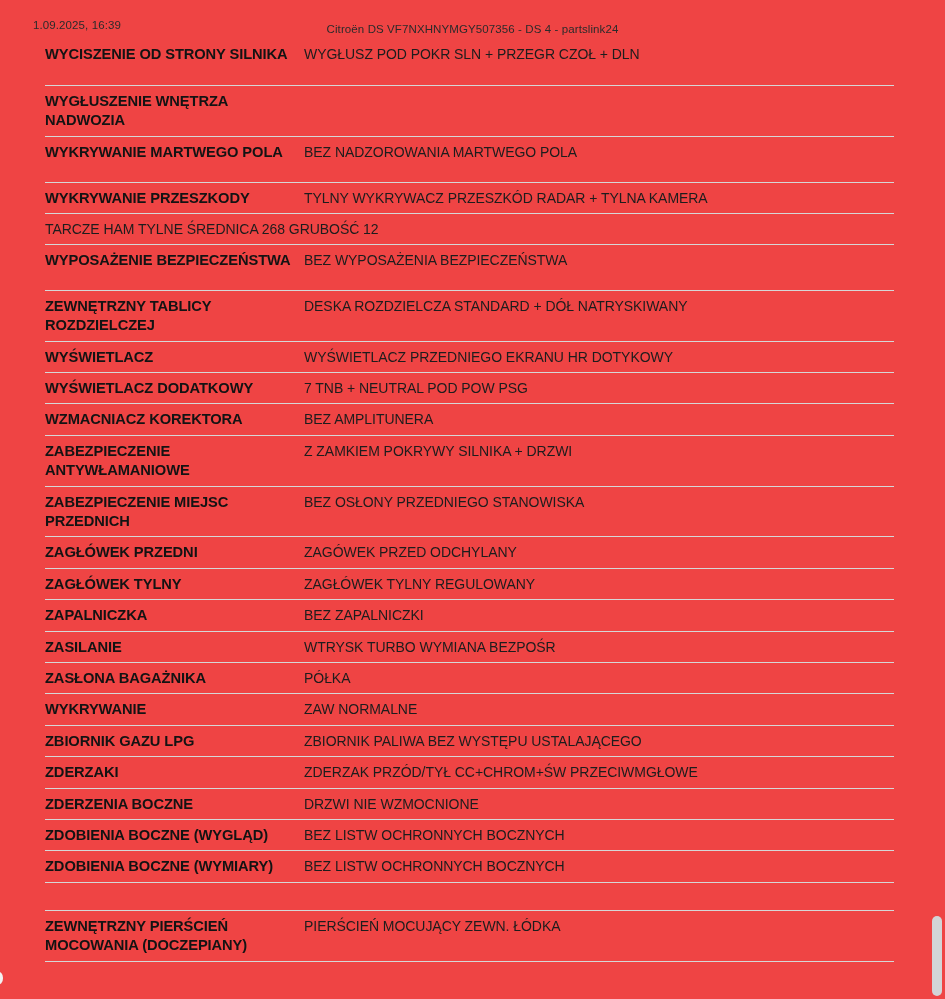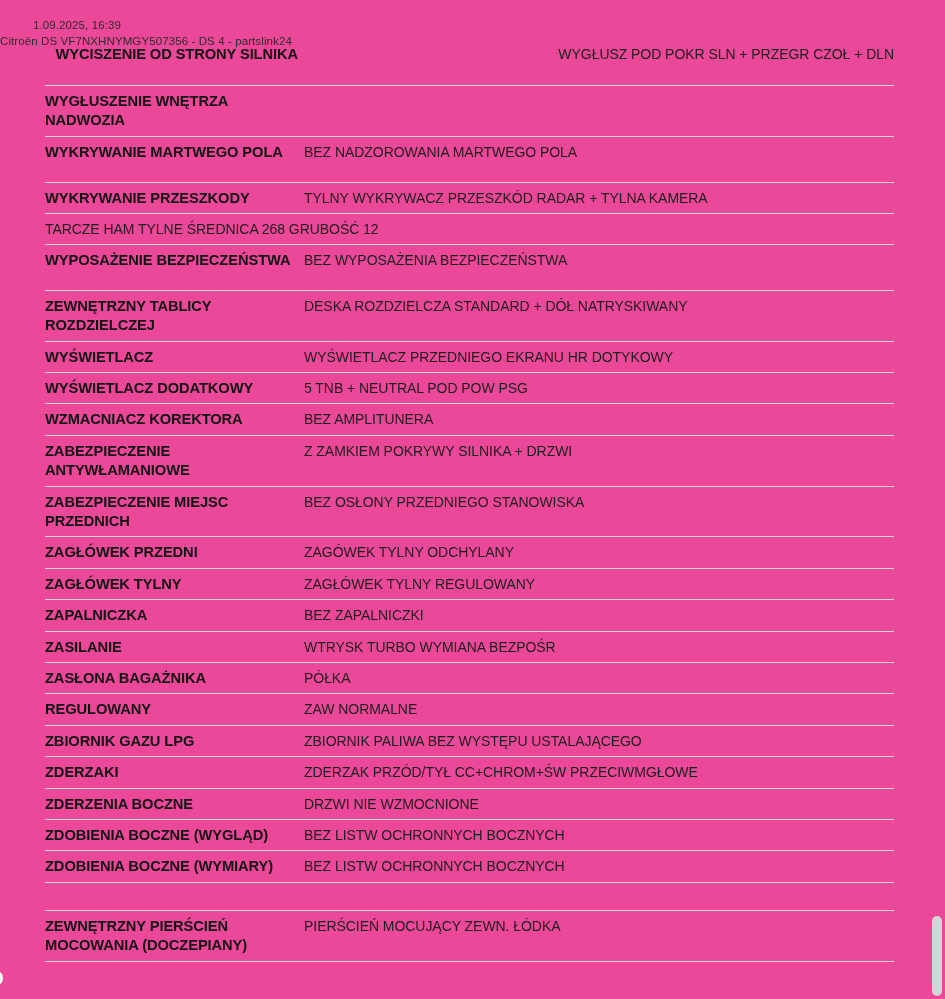--- a/index.html
+++ b/index.html
@@ -10,21 +10,21 @@
   }
   body {
     font-family: "Liberation Sans", sans-serif;
     color: #1a1a1a;
     -webkit-font-smoothing: antialiased;
   }
   .page {
     position: relative;
     width: 945px;
     height: 999px;
-    background: #ec4899;
+    background: #ef4444;
     overflow: hidden;
     box-sizing: border-box;
   }
 
   
   .print-header {
     position: absolute;
     top: 19px;
     left: 0;
     width: 945px;
@@ -35,22 +35,23 @@
   }
   .print-header .ph-date {
     position: absolute;
     left: 33px;
     top: 0;
     white-space: nowrap;
   }
   .print-header .ph-title {
     position: absolute;
     left: 0;
-    top: 16px;
+    top: 4px;
     width: 945px;
+    text-align: center;
     white-space: nowrap;
   }
 
   
   .spec-table {
     position: absolute;
     top: 40px;
     left: 45px;
     width: 849px;
   }
@@ -61,21 +62,20 @@
     box-sizing: border-box;
     min-height: 28px;
     padding-top: 6px;
     padding-bottom: 5px;
   }
   .spec-row.two-line {
     min-height: 46px;
   }
   .spec-row:first-child {
     padding-top: 5px;
-    text-align: right;
   }
   .spec-label {
     flex: 0 0 259px;
     width: 259px;
     font-weight: bold;
     font-size: 14.7px;
     line-height: 1.32;
     letter-spacing: -0.1px;
     padding-right: 6px;
     box-sizing: border-box;
@@ -162,56 +162,56 @@
       <div class="spec-row two-line">
         <div class="spec-label">ZEWNĘTRZNY TABLICY ROZDZIELCZEJ</div>
         <div class="spec-value">DESKA ROZDZIELCZA STANDARD + DÓŁ NATRYSKIWANY</div>
       </div>
       <div class="spec-row">
         <div class="spec-label">WYŚWIETLACZ</div>
         <div class="spec-value">WYŚWIETLACZ PRZEDNIEGO EKRANU HR DOTYKOWY</div>
       </div>
       <div class="spec-row">
         <div class="spec-label">WYŚWIETLACZ DODATKOWY</div>
-        <div class="spec-value">5 TNB + NEUTRAL POD POW PSG</div>
+        <div class="spec-value">7 TNB + NEUTRAL POD POW PSG</div>
       </div>
       <div class="spec-row">
         <div class="spec-label">WZMACNIACZ KOREKTORA</div>
         <div class="spec-value">BEZ AMPLITUNERA</div>
       </div>
       <div class="spec-row two-line">
         <div class="spec-label">ZABEZPIECZENIE ANTYWŁAMANIOWE</div>
         <div class="spec-value">Z ZAMKIEM POKRYWY SILNIKA + DRZWI</div>
       </div>
       <div class="spec-row two-line">
         <div class="spec-label">ZABEZPIECZENIE MIEJSC PRZEDNICH</div>
         <div class="spec-value">BEZ OSŁONY PRZEDNIEGO STANOWISKA</div>
       </div>
       <div class="spec-row">
         <div class="spec-label">ZAGŁÓWEK PRZEDNI</div>
-        <div class="spec-value">ZAGÓWEK TYLNY ODCHYLANY</div>
+        <div class="spec-value">ZAGÓWEK PRZED ODCHYLANY</div>
       </div>
       <div class="spec-row">
         <div class="spec-label">ZAGŁÓWEK TYLNY</div>
         <div class="spec-value">ZAGŁÓWEK TYLNY REGULOWANY</div>
       </div>
       <div class="spec-row">
         <div class="spec-label">ZAPALNICZKA</div>
         <div class="spec-value">BEZ ZAPALNICZKI</div>
       </div>
       <div class="spec-row">
         <div class="spec-label">ZASILANIE</div>
         <div class="spec-value">WTRYSK TURBO WYMIANA BEZPOŚR</div>
       </div>
       <div class="spec-row">
         <div class="spec-label">ZASŁONA BAGAŻNIKA</div>
         <div class="spec-value">PÓŁKA</div>
       </div>
       <div class="spec-row">
-        <div class="spec-label">REGULOWANY</div>
+        <div class="spec-label">WYKRYWANIE</div>
         <div class="spec-value">ZAW NORMALNE</div>
       </div>
       <div class="spec-row">
         <div class="spec-label">ZBIORNIK GAZU LPG</div>
         <div class="spec-value">ZBIORNIK PALIWA BEZ WYSTĘPU USTALAJĄCEGO</div>
       </div>
       <div class="spec-row">
         <div class="spec-label">ZDERZAKI</div>
         <div class="spec-value">ZDERZAK PRZÓD/TYŁ CC+CHROM+ŚW PRZECIWMGŁOWE</div>
       </div>

